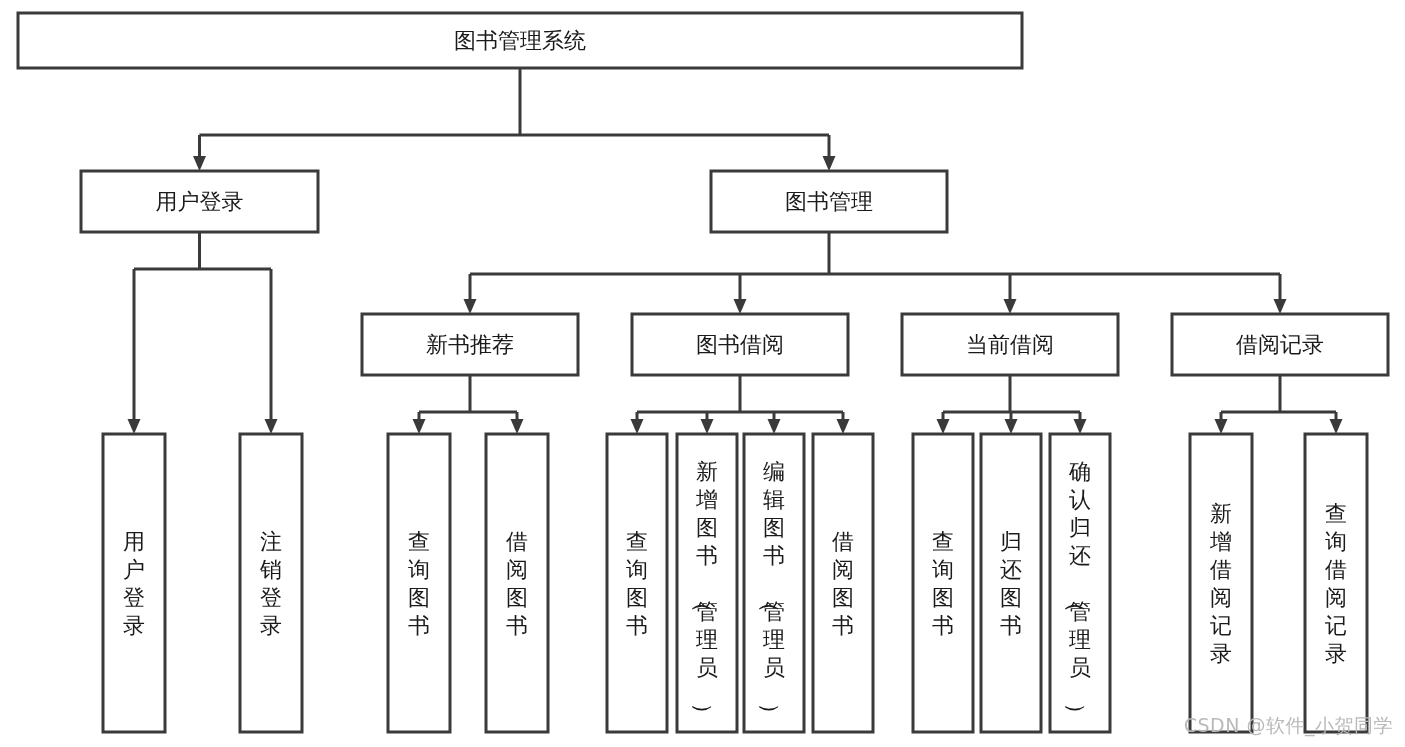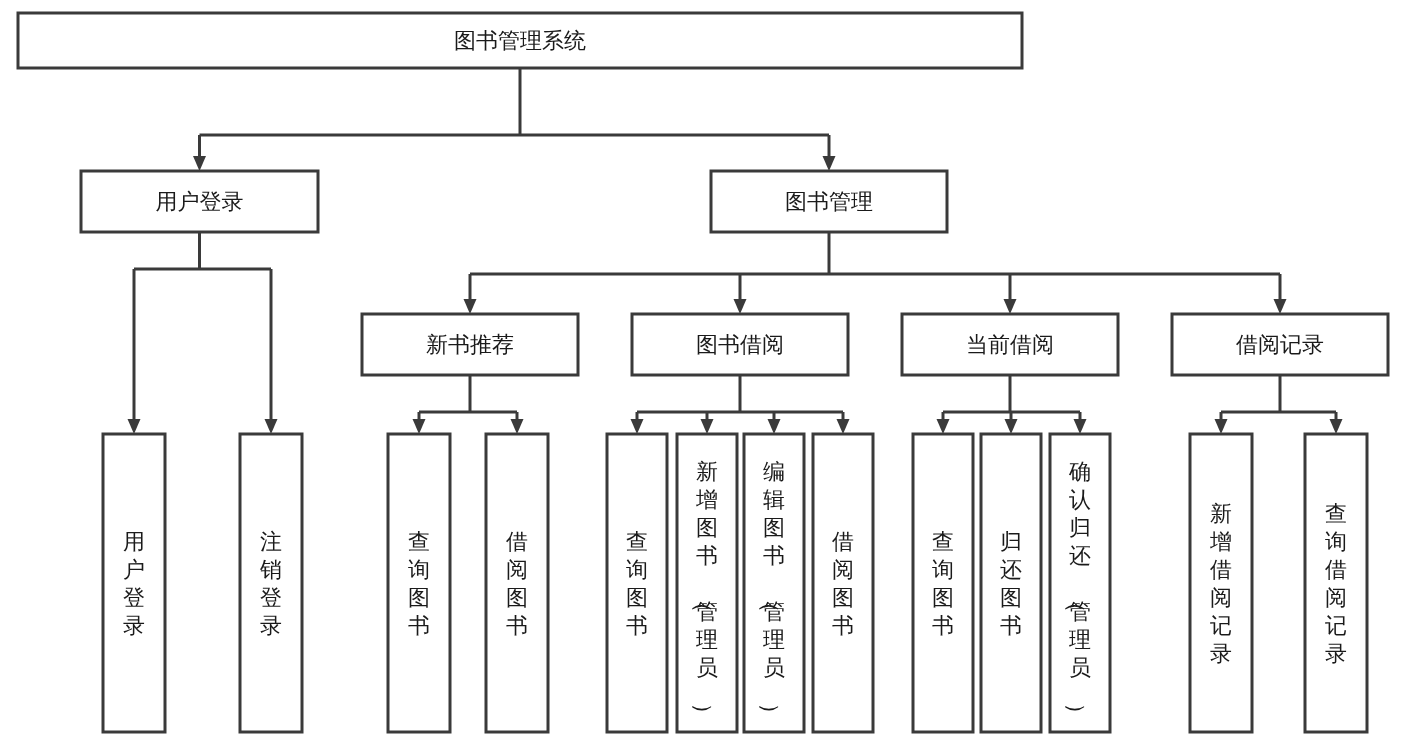--- a/index.html
+++ b/index.html
@@ -204,14 +204,15 @@
           <rect class="node-rect" x="1190" y="434" width="62" height="298"></rect>
           <text class="node-label-v" x="1221" y="520.84"><tspan x="1221" dy="0">新</tspan><tspan x="1221" dy="28">增</tspan><tspan x="1221" dy="28">借</tspan><tspan x="1221" dy="28">阅</tspan><tspan x="1221" dy="28">记</tspan><tspan x="1221" dy="28">录</tspan></text>
         </g>
         <g>
           <rect class="node-rect" x="1305" y="434" width="62" height="298"></rect>
           <text class="node-label-v" x="1336" y="520.84"><tspan x="1336" dy="0">查</tspan><tspan x="1336" dy="28">询</tspan><tspan x="1336" dy="28">借</tspan><tspan x="1336" dy="28">阅</tspan><tspan x="1336" dy="28">记</tspan><tspan x="1336" dy="28">录</tspan></text>
         </g>
       </g>
   </svg>
 
+  <div class="watermark-text">CSDN @软件_小贺同学</div>
 
 </div>
 
 </body></html>

